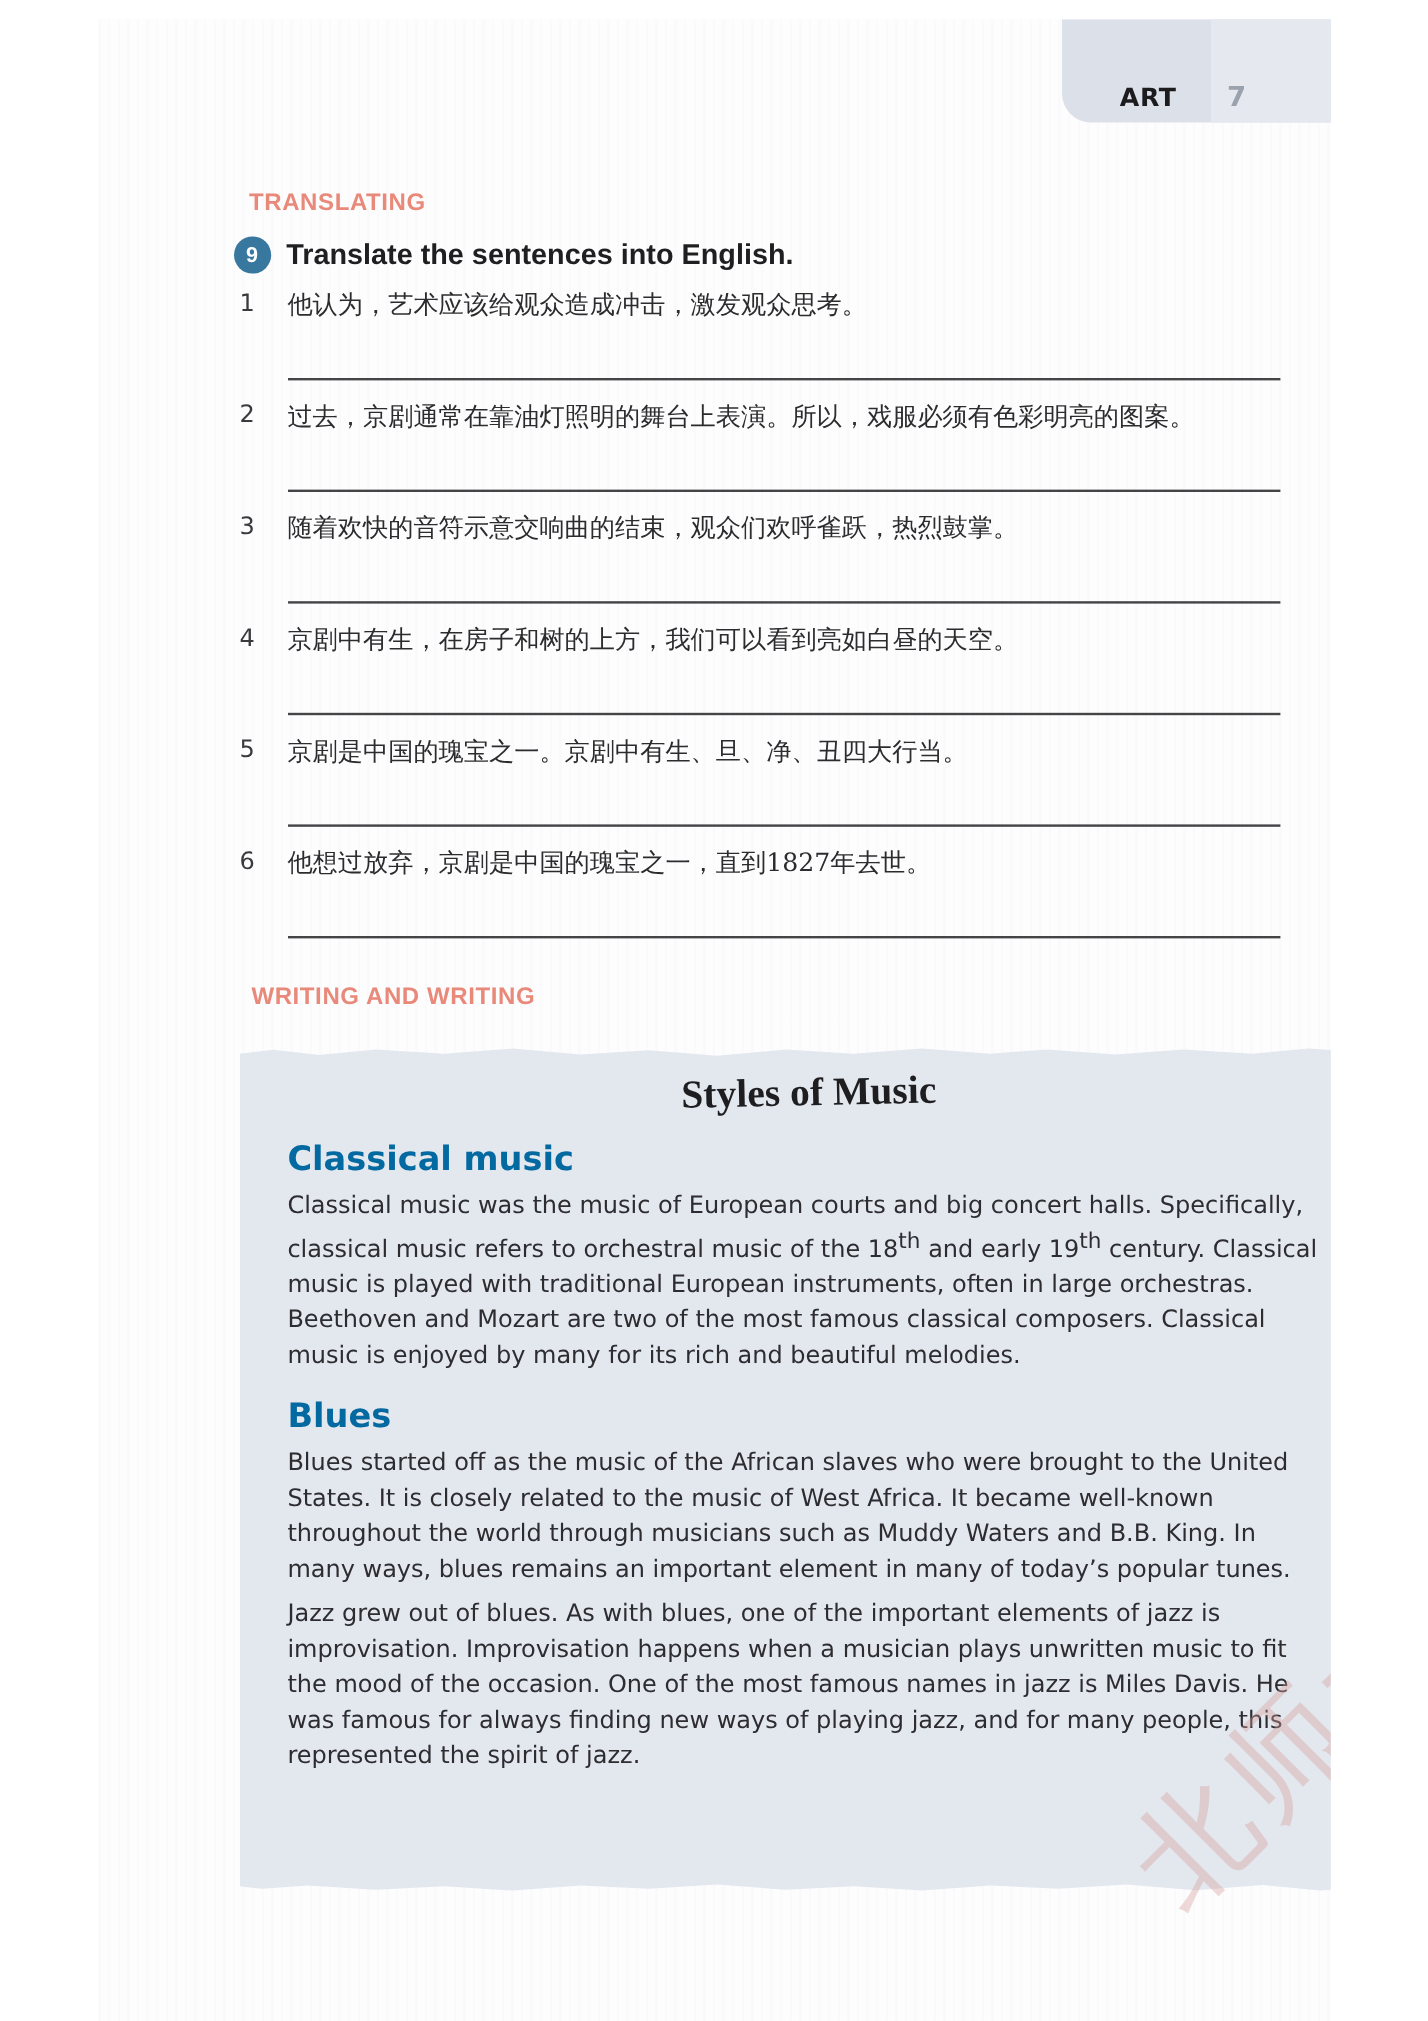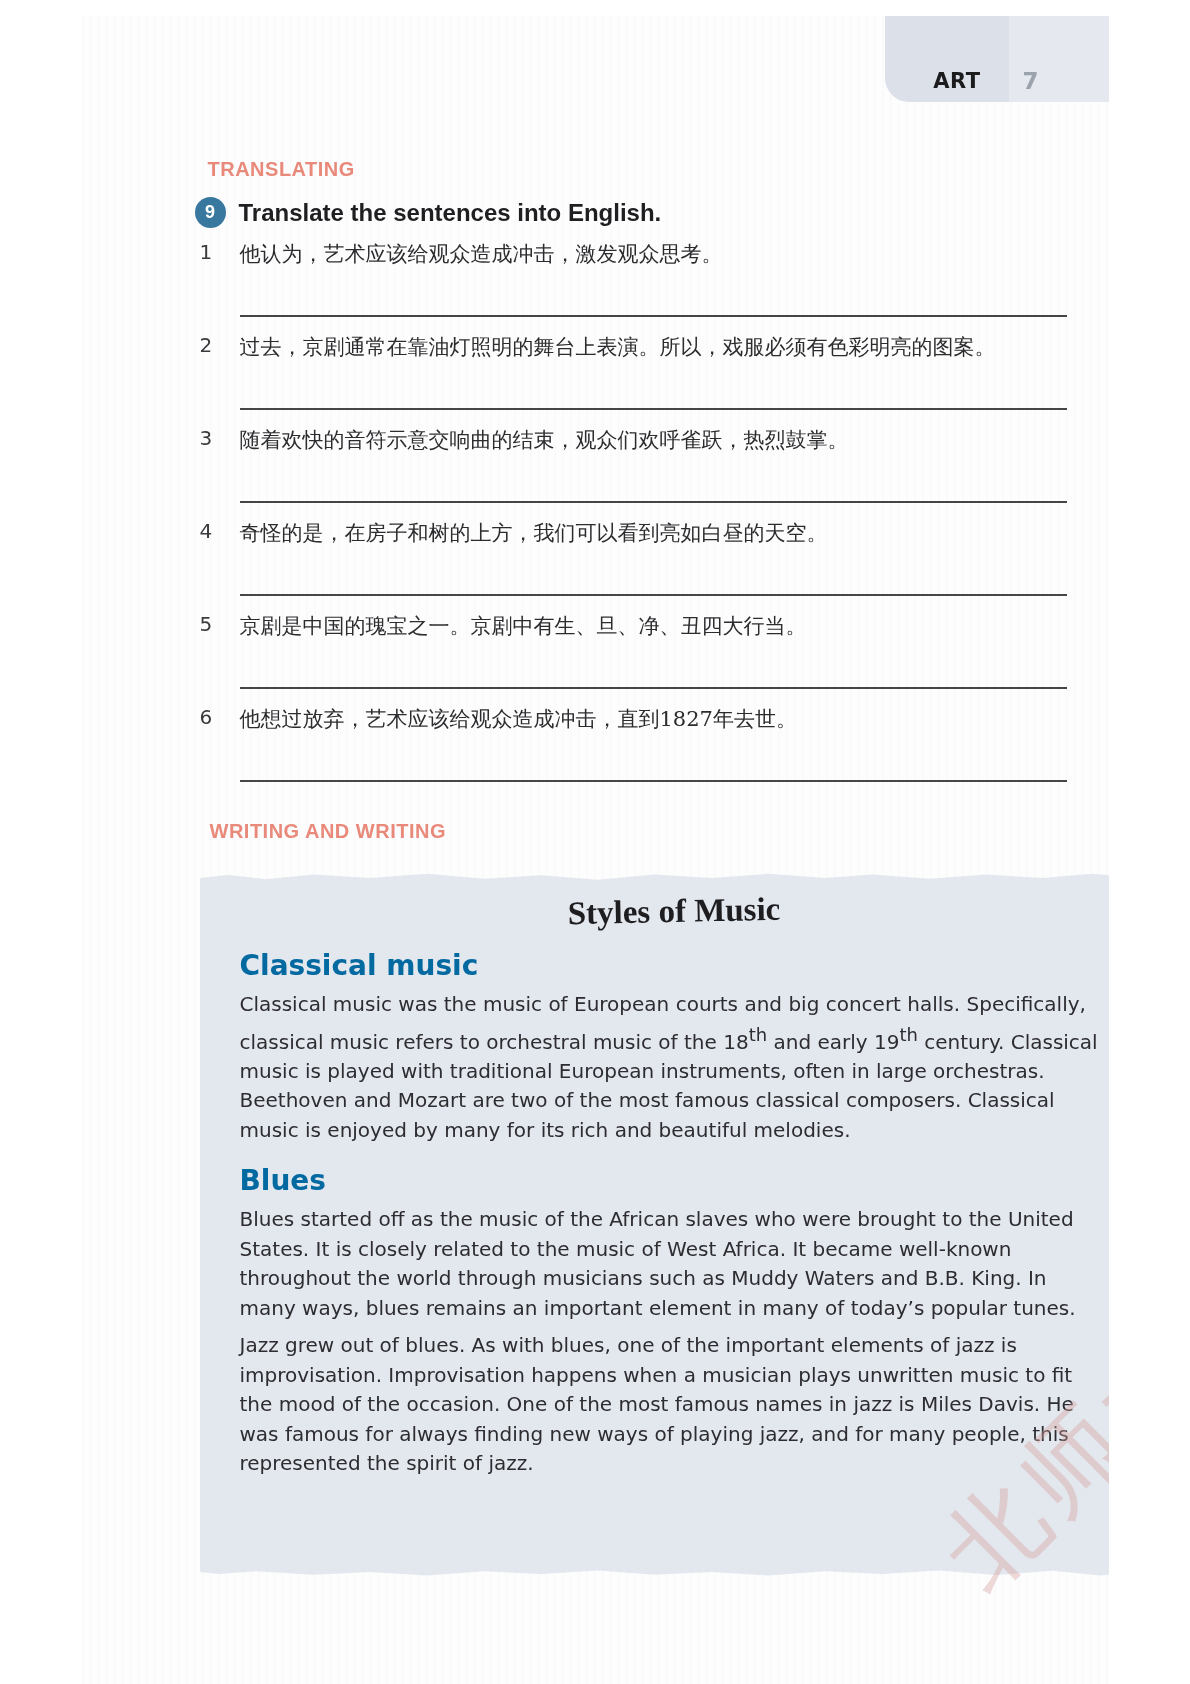--- a/index.html
+++ b/index.html
@@ -219,37 +219,37 @@
       <div class="t-row">
         <div class="t-num">3</div>
         <div class="t-text">随着欢快的音符示意交响曲的结束，观众们欢呼雀跃，热烈鼓掌。</div>
       </div>
       <div class="answer-line"></div>
     </div>
 
     <div class="t-item">
       <div class="t-row">
         <div class="t-num">4</div>
-        <div class="t-text">奇怪的是，在房子和树的上方，我们可以看到亮如白昼的天空。</div>
+        <div class="t-text">京剧中有生，在房子和树的上方，我们可以看到亮如白昼的天空。</div>
       </div>
       <div class="answer-line"></div>
     </div>
 
     <div class="t-item">
       <div class="t-row">
         <div class="t-num">5</div>
         <div class="t-text">京剧是中国的瑰宝之一。京剧中有生、旦、净、丑四大行当。</div>
       </div>
       <div class="answer-line"></div>
     </div>
 
     <div class="t-item">
       <div class="t-row">
         <div class="t-num">6</div>
-        <div class="t-text">他想过放弃，艺术应该给观众造成冲击，直到1827年去世。</div>
+        <div class="t-text">他想过放弃，京剧是中国的瑰宝之一，直到1827年去世。</div>
       </div>
       <div class="answer-line"></div>
     </div>
 
   </div>
 
   <div class="section-label reading-label">WRITING AND WRITING</div>
 
   <div class="reading-box">
     <div class="article-title">Styles of Music</div>

